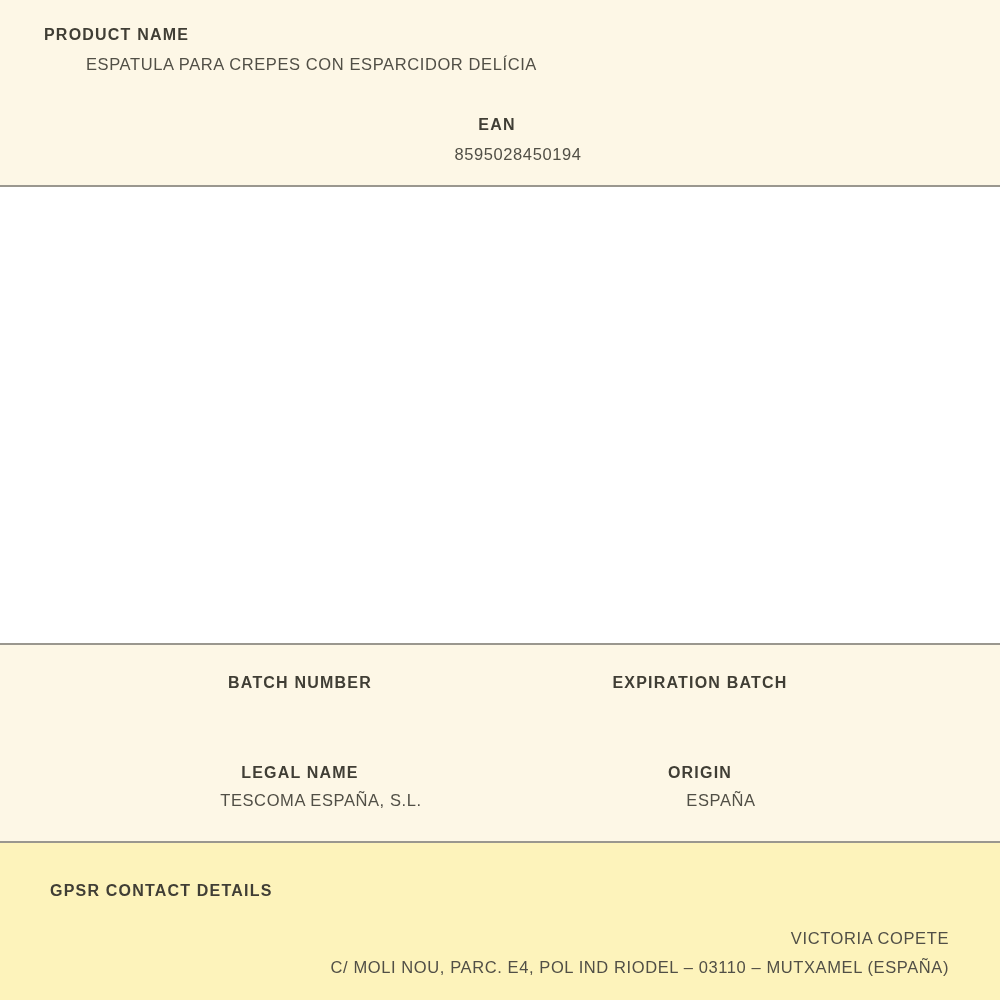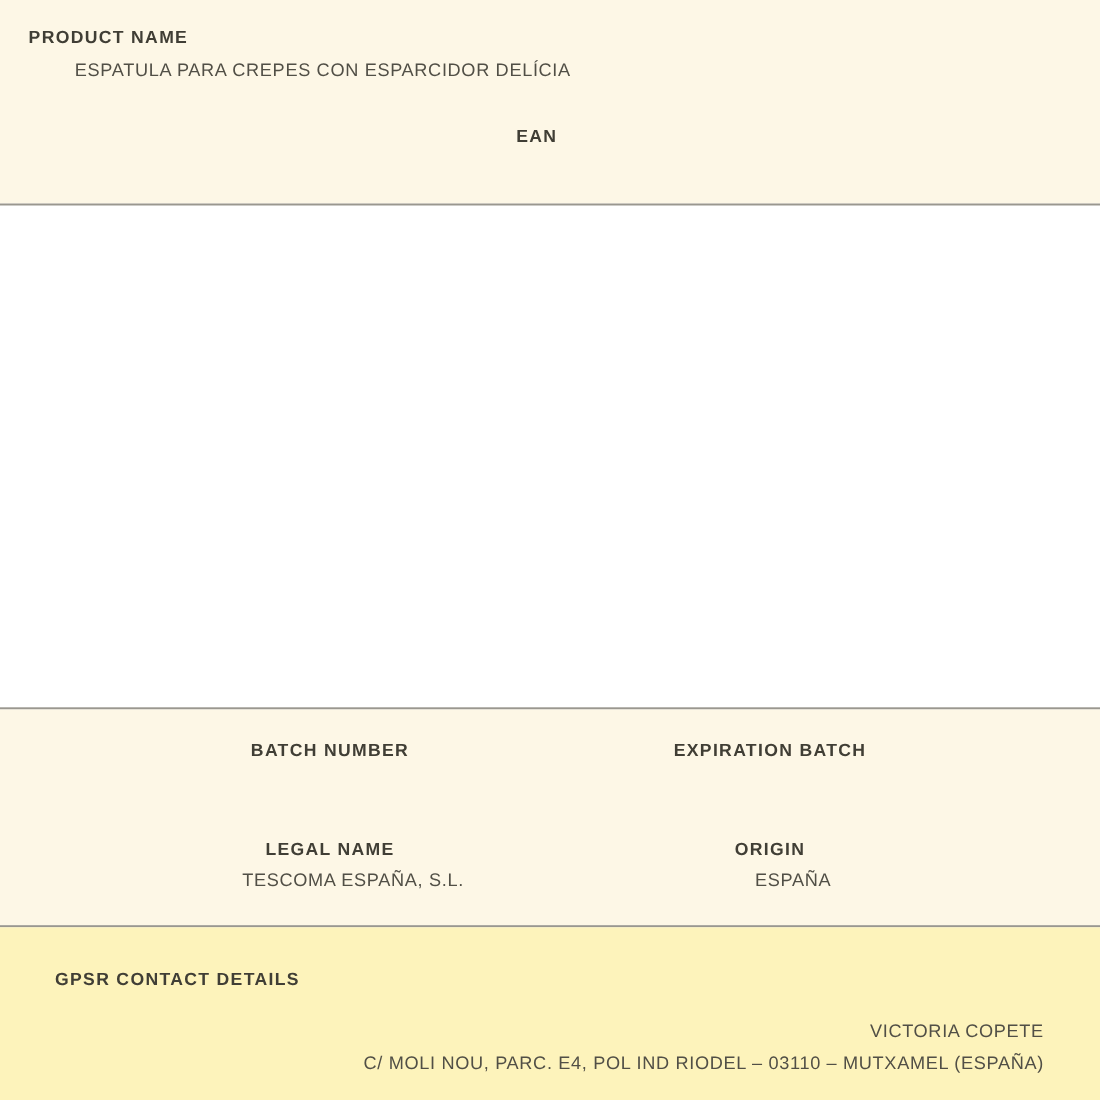--- a/index.html
+++ b/index.html
@@ -19,21 +19,21 @@
     overflow:hidden;
   }
   .page{ width:1000px; height:1000px; display:flex; flex-direction:column; }
 
   .divider{ height:2px; background:var(--divider); flex:0 0 auto; }
 
   
   .top-section{
     height:185px; flex:0 0 auto;
     background:var(--cream);
-    padding:25px 50px 0 26px;
+    padding:25px 50px 0 44px;
   }
   .field-label{
     font-size:16px; font-weight:bold; letter-spacing:1.2px;
     color:var(--heading); line-height:19px;
   }
   .field-value{
     font-size:16.5px; letter-spacing:0.6px;
     color:var(--text); line-height:19px; margin-top:11px;margin-left:42px;
   }
   .field + .field{ margin-top:41px;text-align:center; }
@@ -77,20 +77,21 @@
 
 <div class="page">
 
   <section class="top-section">
     <div class="field">
       <div class="field-label">PRODUCT NAME</div>
       <div class="field-value">ESPATULA PARA CREPES CON ESPARCIDOR DELÍCIA</div>
     </div>
     <div class="field">
       <div class="field-label">EAN</div>
+      <div class="field-value">8595028450194</div>
     </div>
   </section>
 
   <div class="divider"></div>
 
   <section class="image-section"></section>
 
   <div class="divider"></div>
 
   <section class="middle-section">

